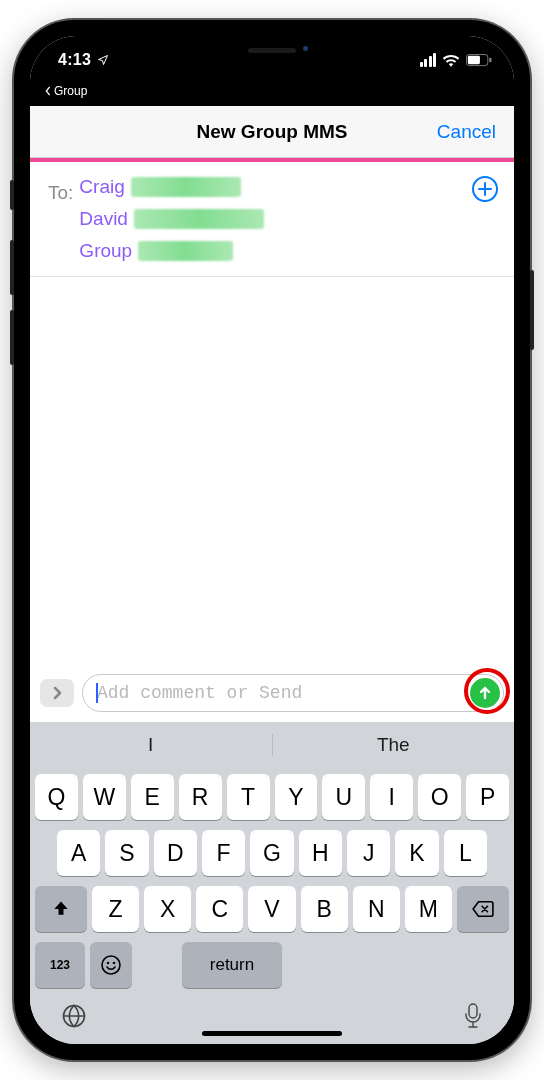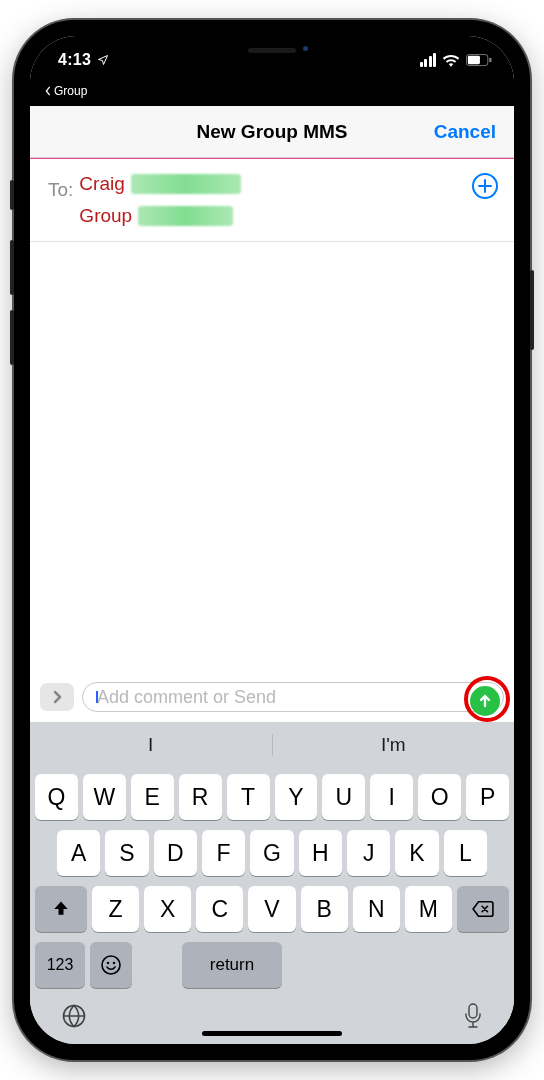--- a/index.html
+++ b/index.html
@@ -99,36 +99,36 @@
       background: #f7f7f7;
       border-bottom: 1px solid #d0d0d0;
       height: 52px;
       display: flex;
       align-items: center;
       justify-content: center;
       position: relative;
       font-size: 18px;
     }
     .nav-title { font-weight: 600; font-size: 19px; color: #000; }
-    .nav-cancel { position: absolute; right: 18px; color: #007aff; font-size: 19px; font-weight: bold; }
+    .nav-cancel { position: absolute; right: 18px; color: #007aff; font-size: 19px; }
 
     
     .content { flex: 1; background: #fff; display: flex; flex-direction: column; }
     .to-area {
       background: #fff;
-      border-top: 1px solid #ec4899;
+      border-top: 4px solid #ec4899;
       border-bottom: 1px solid #e2e2e2;
       padding: 14px 16px 14px 18px;
       display: flex;
       position: relative;
     }
     .to-label { color: #8d8d8d; font-size: 19px; margin-right: 6px; line-height: 34px; }
     .recips { display: flex; flex-direction: column; gap: 10px; }
     .recip { display: flex; align-items: center; gap: 6px; }
-    .recip-name { color: #b91c1c; font-size: 19px; }
+    .recip-name { color: #8b5cf6; font-size: 19px; }
     .blur-box {
       height: 20px; border-radius: 3px;
       background: linear-gradient(90deg,#abe8b3,#82dd91,#abe8b3);
       filter: blur(1px);
     }
     .add-contact {
       position: absolute; right: 14px; top: 12px;
       width: 30px; height: 30px;
     }
     .add-contact svg circle { stroke:#007aff; }
@@ -142,27 +142,28 @@
       background: #fff;
     }
     .app-toggle {
       width: 34px; height: 28px; background: #e6e6e6; border-radius: 7px;
       display: flex; align-items: center; justify-content: center;
     }
     .compose-field-wrap {
       flex: 1; position: relative;
     }
     .compose-field {
-      width: 100%; height: 30px;
+      width: 100%; height: 38px;
       border: 1px solid #c8c8cb; border-radius: 19px;
       padding: 0 40px 0 14px;
       font-size: 18px;
       color: #1d4ed8;
       background: #fff;
       outline: none;
+      font-family: Liberation Mono, monospace;
     }
     .compose-field::placeholder { color: #b9b9bd; }
     .text-cursor {
       position: absolute; left: 14px; top: 9px; bottom: 9px; width: 2px;
       background: #2b62ff;
     }
     .send-btn {
       position: absolute; right: 4px; top: 4px;
       width: 30px; height: 30px; border-radius: 50%;
       background: #27c245; display: flex; align-items: center; justify-content: center;
@@ -190,21 +191,21 @@
     .key-row.r2 { padding: 0 22px; }
     .key {
       flex: 1; height: 46px; border-radius: 6px;
       background: #fff; box-shadow: 0 1px 0 rgba(0,0,0,0.35);
       display: flex; align-items: center; justify-content: center;
       font-size: 23px; color: #000;
     }
     .key.fn { background: #adb2bb; font-size: 17px; }
     .key.shift, .key.del { flex: 0 0 52px; }
     .key.space { flex: 3.3; font-size: 17px; }
-    .key.num { flex: 0 0 50px; font-size: 16px; }
+    .key.num { flex: 0 0 50px; font-size: 12px; font-weight: bold; }
     .key.emoji { flex: 0 0 42px; background:#adb2bb; }
     .key.return { flex: 0 0 100px; font-size: 17px; margin-left: 45px; }
     .key.del svg, .key.shift svg { display:block; }
 
     .bottom-bar {
       display: flex; justify-content: space-between; align-items: center;
       padding: 4px 30px 0 30px;
       color: #4a4a4a;
     }
     .home-indicator {
@@ -271,20 +272,24 @@
 
     <div class="content">
       <div class="to-area">
         <div class="to-label">To:</div>
         <div class="recips" id="recips">
             <div class="recip">
               <span class="recip-name">Craig</span>
               <span class="blur-box" style="width: 110px;"></span>
             </div>
             <div class="recip">
+              <span class="recip-name">David</span>
+              <span class="blur-box" style="width: 130px;"></span>
+            </div>
+            <div class="recip">
               <span class="recip-name">Group</span>
               <span class="blur-box" style="width: 95px;"></span>
             </div>
           </div>
         <div class="add-contact">
           <svg width="30" height="30" viewBox="0 0 30 30" fill="none">
               <circle cx="15" cy="15" r="12" stroke="#007aff" stroke-width="2"></circle>
               <path d="M15 9v12M9 15h12" stroke="#007aff" stroke-width="2" stroke-linecap="round"></path>
             </svg>
         </div>
@@ -307,21 +312,21 @@
               </svg>
           </div>
           <div class="highlight-ring"></div>
         </div>
       </div>
     </div>
 
     <div class="keyboard">
       <div class="suggest-row">
         <div class="suggest">I</div>
-        <div class="suggest">I'm</div>
+        <div class="suggest">The</div>
       </div>
       <div class="key-rows">
         <div class="key-row" id="krow1">
             <div class="key">Q</div>
             <div class="key">W</div>
             <div class="key">E</div>
             <div class="key">R</div>
             <div class="key">T</div>
             <div class="key">Y</div>
             <div class="key">U</div>

